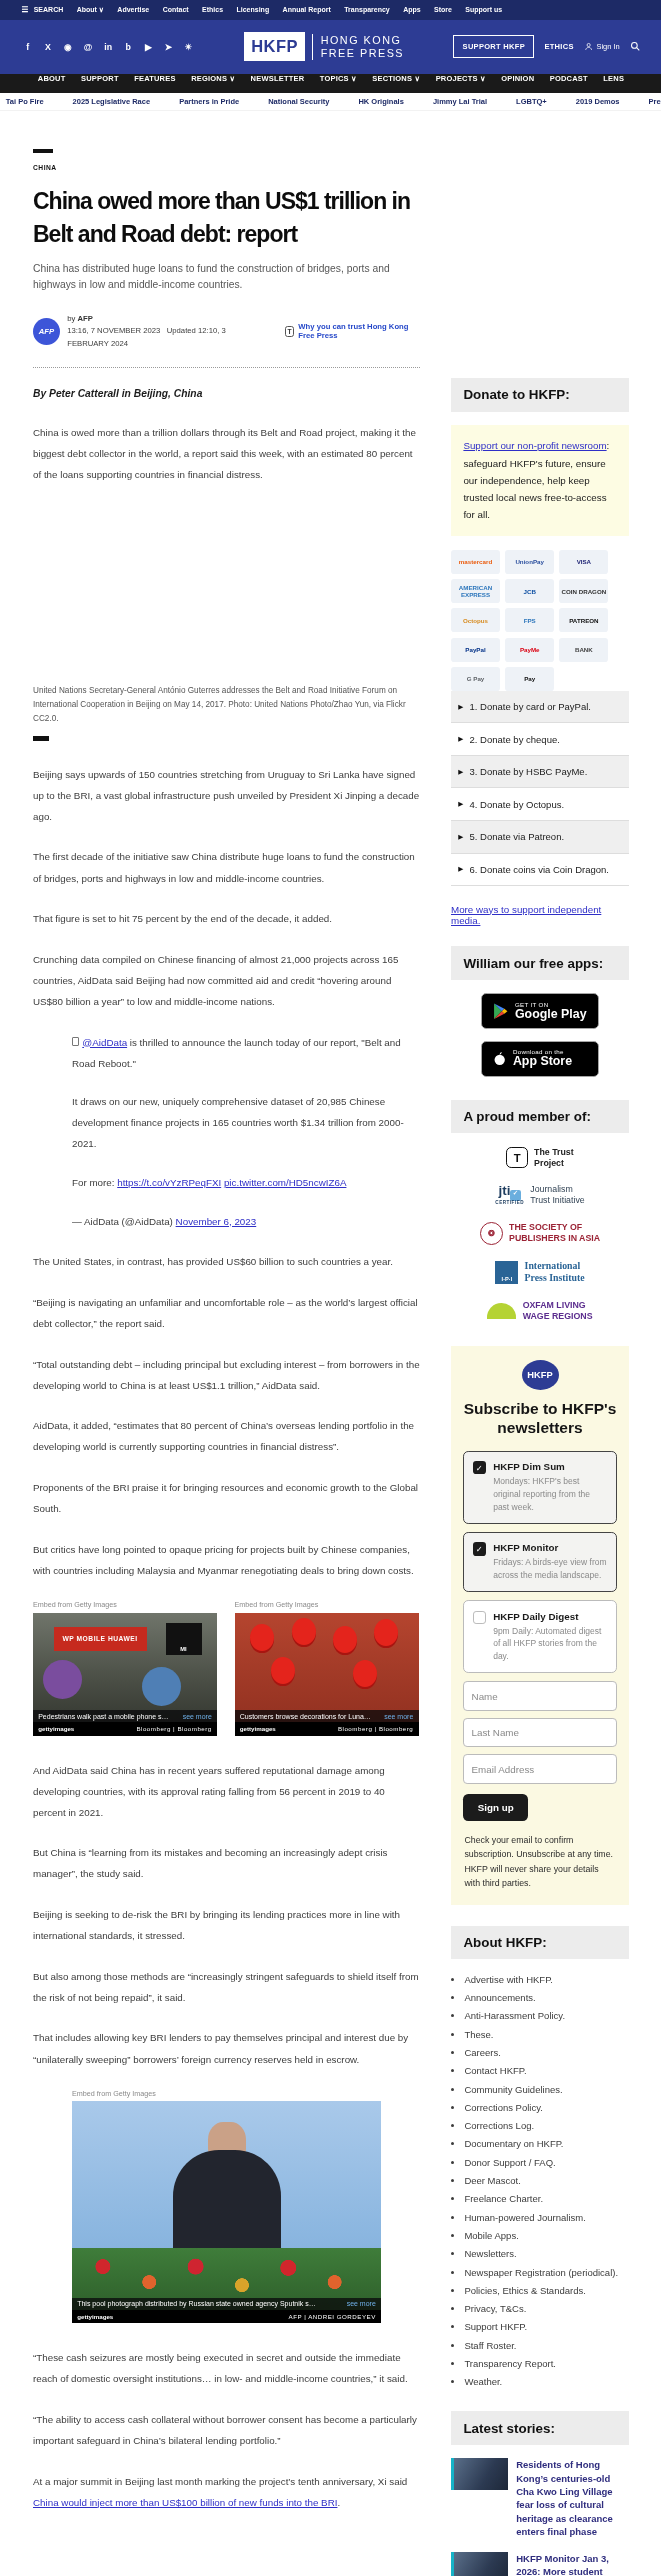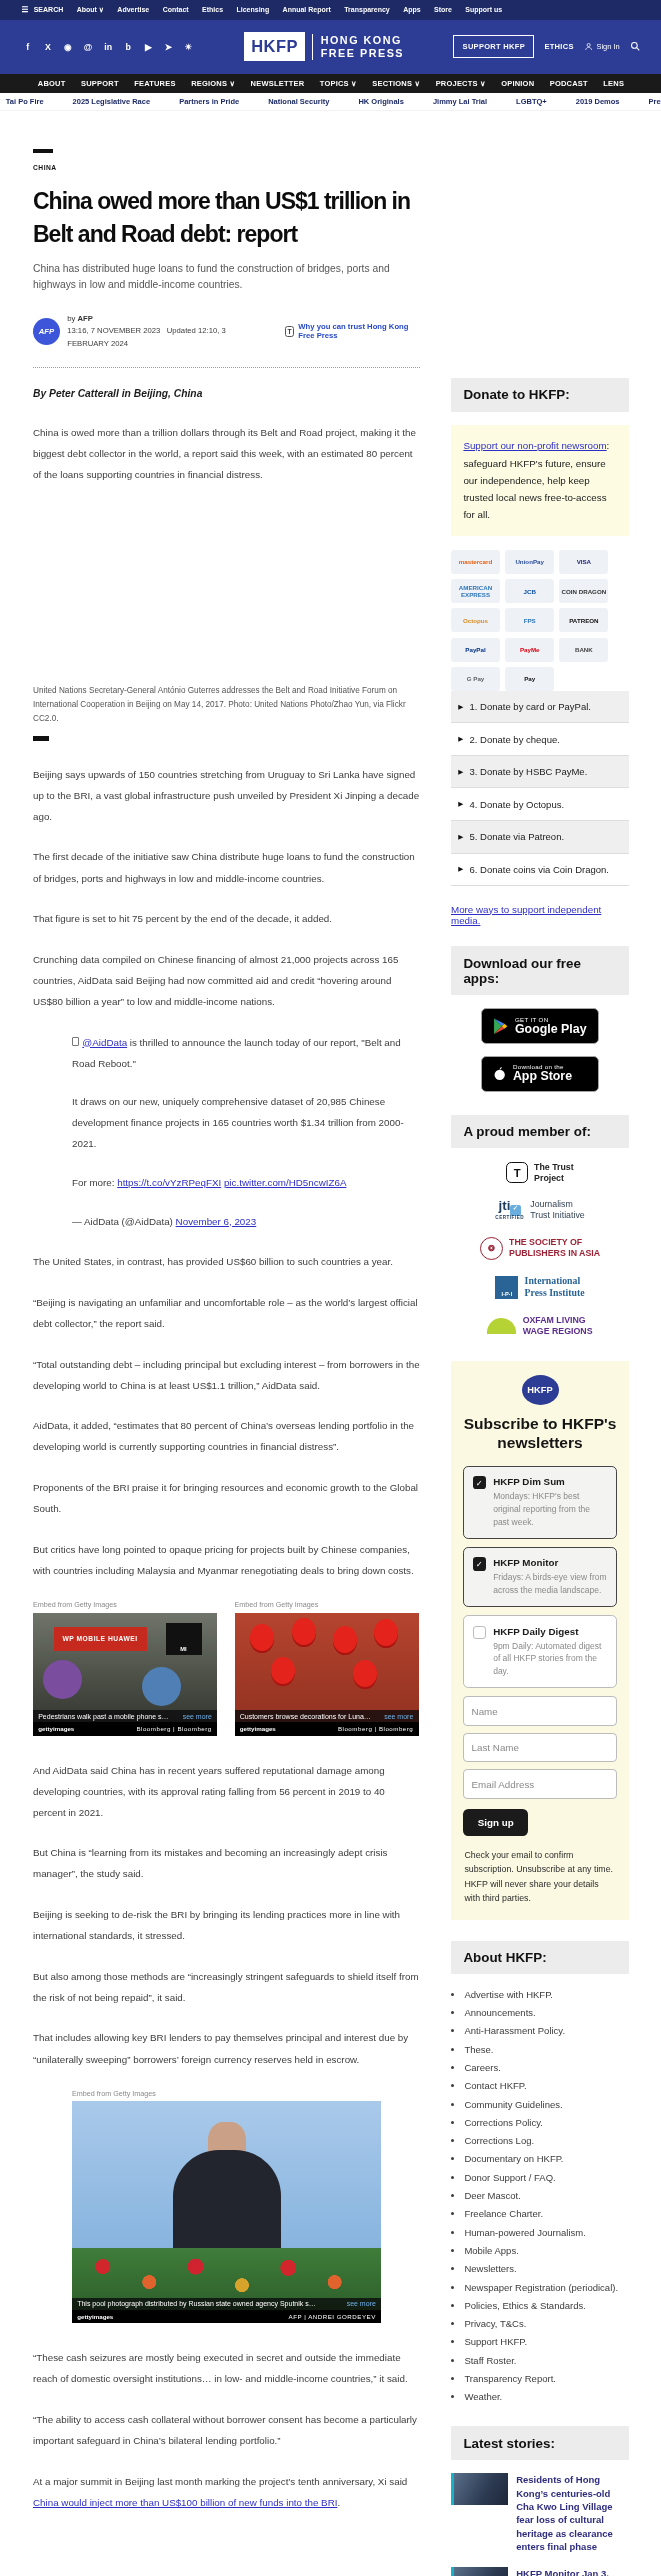--- a/index.html
+++ b/index.html
@@ -11,29 +11,29 @@
   .utility{background:#1d2a66;color:#fff;height:19.6px;display:flex;align-items:center;padding:0 21.6px;gap:13.4px;font-size:7px;font-weight:700}
   .utility .uitem{cursor:pointer;white-space:nowrap}
   .burger{font-size:7.7px;margin-right:-8.2px}
 
   
   .header{background:#2d3c94;height:54px;display:flex;align-items:center;padding:0 21.6px;color:#fff}
   .socials{display:flex;gap:7.7px;align-items:center}
   .s-icon{font-size:8.8px;font-weight:700;width:12.4px;height:12.4px;display:flex;align-items:center;justify-content:center}
   .logo-wrap{display:flex;align-items:center;margin:0 auto}
   .logo-box{background:#fff;color:#2d3c94;font-weight:800;font-size:16.5px;padding:5.2px 7.2px;letter-spacing:0.5px}
-  .logo-name{border-left:1px solid #fff;margin-left:7.2px;padding-left:7.2px;font-weight:700;font-size:10.8px;letter-spacing:1.5px;line-height:1.2}
+  .logo-name{border-left:1px solid #fff;margin-left:7.2px;padding-left:7.2px;font-weight:400;font-size:10.8px;letter-spacing:1.5px;line-height:1.2}
   .header-right{display:flex;align-items:center;gap:10.3px}
   .support-btn{border:1px solid #fff;padding:6.2px 8.2px;font-weight:800;font-size:7.5px;letter-spacing:0.3px;cursor:pointer;white-space:nowrap}
   .ethics-link{font-weight:700;font-size:7.5px;letter-spacing:0.3px;cursor:pointer}
   .signin{display:flex;align-items:center;gap:3.1px;font-size:7.5px;cursor:pointer}
   .icon-svg{display:inline-block;vertical-align:middle}
 
   
-  .main-nav{background:#1a1a1a;height:19px;display:flex;justify-content:center;align-items:center;gap:15.5px;color:#fff;font-weight:700;font-size:7.5px;letter-spacing:0.2px}
+  .main-nav{background:#1a1a1a;height:19px;display:flex;justify-content:center;align-items:flex-start;gap:15.5px;color:#fff;font-weight:700;font-size:7.5px;letter-spacing:0.2px}
   .main-nav .nitem{cursor:pointer;white-space:nowrap}
 
   
   .ticker{height:18.5px;display:flex;align-items:center;justify-content:center;gap:29px;font-size:7.5px;color:#1d2a66;font-weight:600;border-bottom:0.5px solid #f2f2f2}
   .ticker .new{color:#d0021b;font-weight:800}
   .ticker .titem{cursor:pointer;white-space:nowrap}
 
   
   .page{display:flex;padding:0 33px;gap:31px;align-items:flex-start}
   .maincol{width:387px;flex:0 0 387px}
@@ -475,21 +475,21 @@
           <span>5. Donate via Patreon.</span>
         </div>
       <div class="acc-row white">
           <span class="acc-tri">▶</span>
           <span>6. Donate coins via Coin Dragon.</span>
         </div>
     </div>
 
     <a class="moreways">More ways to support independent media.</a>
 
-    <div class="sec-head">Download our free apps:</div>
+    <div class="sec-head">William our free apps:</div>
     <div class="side-badges">
       <div class="abadge">
         <svg width="15.5" height="16.5" viewBox="0 0 30 32">
             <polygon points="2,1 2,31 17,16" fill="#35a853"></polygon>
             <polygon points="2,1 22,11 17,16" fill="#4286f5"></polygon>
             <polygon points="2,31 22,21 17,16" fill="#ea4335"></polygon>
             <polygon points="22,11 28,16 22,21 17,16" fill="#fabb05"></polygon>
           </svg>
         <div>
             <div class="tag">GET IT ON</div>

